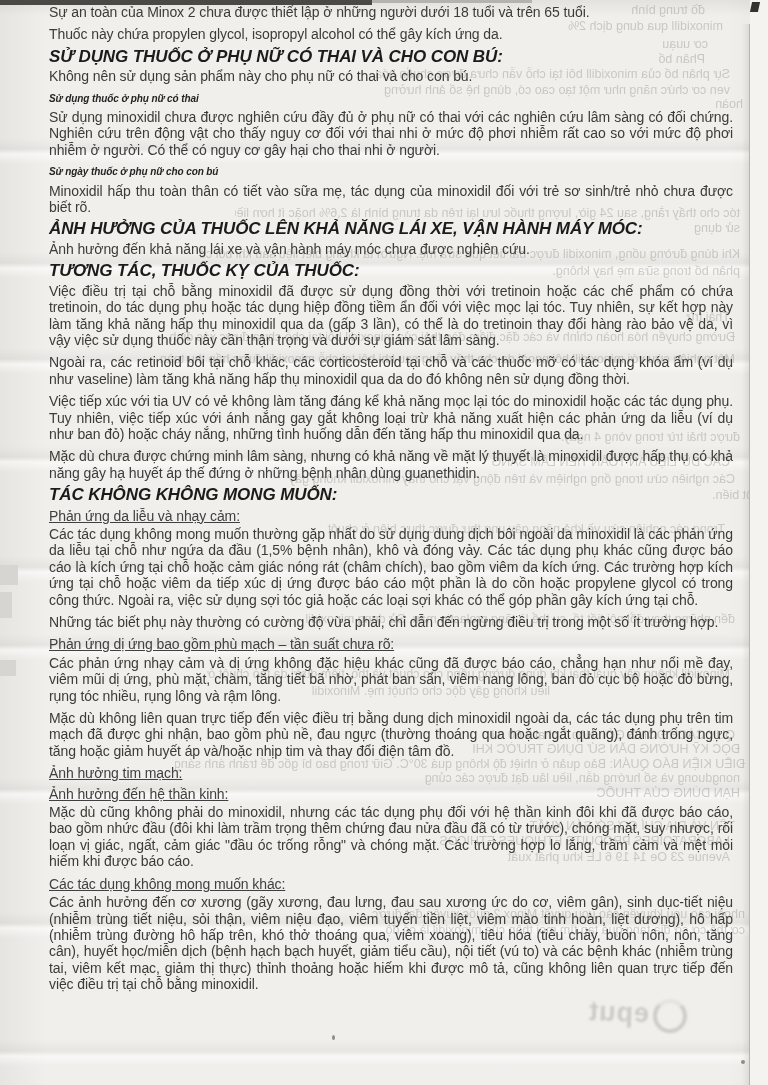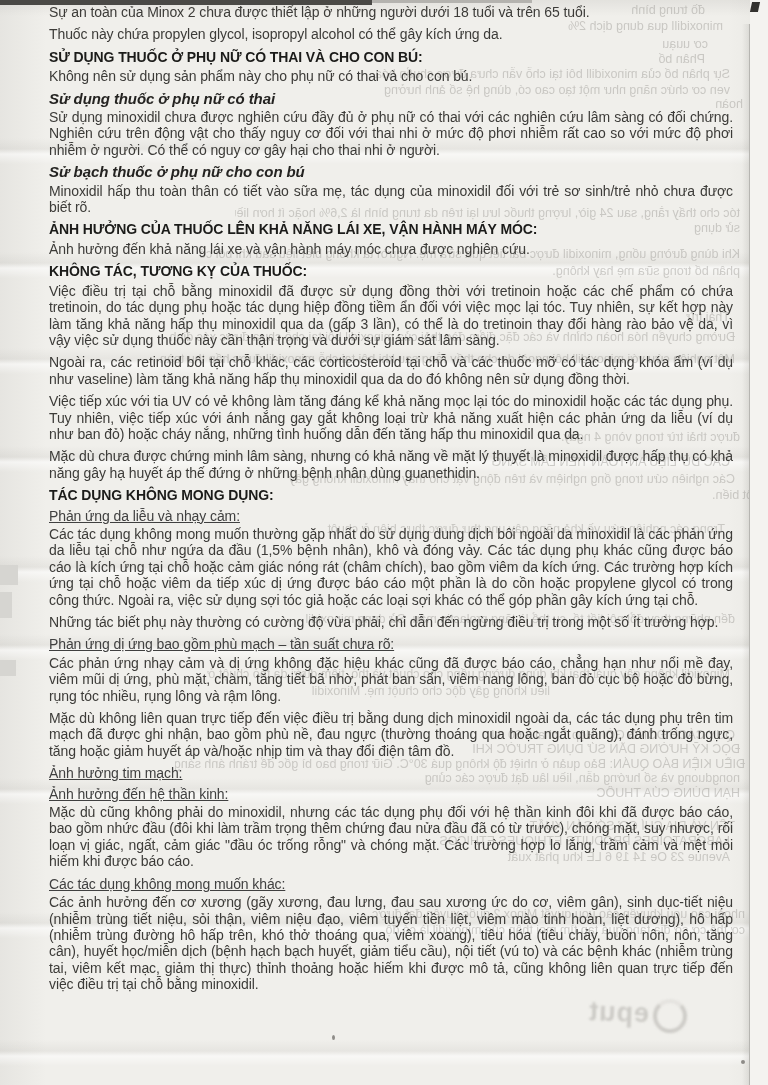--- a/index.html
+++ b/index.html
@@ -46,22 +46,22 @@
     border-top-color:rgba(150,148,142,0.12);
   }
   
   .doc{
     position:absolute;left:49px;top:4px;width:684px;z-index:2;
     color:#3c3b38;font-size:14px;line-height:16.4px;
     letter-spacing:-0.1px;text-align:justify;
   }
   .blk{margin:0;}
   .para{margin:0 0 6px;}
-  .heading{font-weight:bold;font-size:14px;color:#1b1b19;margin:2px 0 3px;text-align:left;}
-  .subhead-italic{font-weight:bold;font-style:italic;font-size:15px;color:#242321;margin:2px 0 2px;text-align:left;}
+  .heading{font-weight:bold;font-size:17px;color:#1b1b19;margin:2px 0 3px;text-align:left;font-style:italic;}
+  .subhead-italic{font-weight:bold;font-style:italic;font-size:10px;color:#242321;margin:2px 0 2px;text-align:left;}
   .subhead-underline{text-decoration:underline;color:#404040;margin:4px 0 2px;text-align:left;}
 </style>
 </head>
 <body>
 
 <div class="page">
 
   <div class="crease" style="top:138px"></div>
   <div class="crease" style="top:252px"></div>
   <div class="crease" style="top:348px"></div>
@@ -122,30 +122,30 @@
     <span class="swirl"></span><span>eput</span>
   </div>
 
   <div class="doc" id="doc-body">
       <div class="blk para">Sự an toàn của Minox 2 chưa được thiết lập ở những người dưới 18 tuổi và trên 65 tuổi.</div>
       <div class="blk para">Thuốc này chứa propylen glycol, isopropyl alcohol có thể gây kích ứng da.</div>
       <div class="blk heading">SỬ DỤNG THUỐC Ở PHỤ NỮ CÓ THAI VÀ CHO CON BÚ:</div>
       <div class="blk para">Không nên sử dụng sản phẩm này cho phụ nữ có thai và cho con bú.</div>
       <div class="blk subhead-italic">Sử dụng thuốc ở phụ nữ có thai</div>
       <div class="blk para">Sử dụng minoxidil chưa được nghiên cứu đầy đủ ở phụ nữ có thai với các nghiên cứu lâm sàng có đối chứng. Nghiên cứu trên động vật cho thấy nguy cơ đối với thai nhi ở mức độ phơi nhiễm rất cao so với mức độ phơi nhiễm ở người. Có thể có nguy cơ gây hại cho thai nhi ở người.</div>
-      <div class="blk subhead-italic">Sử bạch thuốc ở phụ nữ cho con bú</div>
+      <div class="blk subhead-italic">Sử ngày thuốc ở phụ nữ cho con bú</div>
       <div class="blk para">Minoxidil hấp thu toàn thân có tiết vào sữa mẹ, tác dụng của minoxidil đối với trẻ sơ sinh/trẻ nhỏ chưa được biết rõ.</div>
       <div class="blk heading">ẢNH HƯỞNG CỦA THUỐC LÊN KHẢ NĂNG LÁI XE, VẬN HÀNH MÁY MÓC:</div>
       <div class="blk para">Ảnh hưởng đến khả năng lái xe và vận hành máy móc chưa được nghiên cứu.</div>
-      <div class="blk heading">KHÔNG TÁC, TƯƠNG KỴ CỦA THUỐC:</div>
+      <div class="blk heading">TƯƠNG TÁC, THUỐC KỴ CỦA THUỐC:</div>
       <div class="blk para">Việc điều trị tại chỗ bằng minoxidil đã được sử dụng đồng thời với tretinoin hoặc các chế phẩm có chứa tretinoin, do tác dụng phụ hoặc tác dụng hiệp đồng tiềm ẩn đối với việc mọc lại tóc. Tuy nhiên, sự kết hợp này làm tăng khả năng hấp thụ minoxidil qua da (gấp 3 lần), có thể là do tretinoin thay đổi hàng rào bảo vệ da, vì vậy việc sử dụng thuốc này cần thận trọng và dưới sự giám sát lâm sàng.</div>
       <div class="blk para">Ngoài ra, các retinoid bôi tại chỗ khác, các corticosteroid tại chỗ và các thuốc mỡ có tác dụng khóa ẩm (ví dụ như vaseline) làm tăng khả năng hấp thụ minoxidil qua da do đó không nên sử dụng đồng thời.</div>
       <div class="blk para">Việc tiếp xúc với tia UV có vẻ không làm tăng đáng kể khả năng mọc lại tóc do minoxidil hoặc các tác dụng phụ. Tuy nhiên, việc tiếp xúc với ánh nắng gay gắt không loại trừ khả năng xuất hiện các phản ứng da liễu (ví dụ như ban đỏ) hoặc cháy nắng, những tình huống dẫn đến tăng hấp thu minoxidil qua da.</div>
       <div class="blk para">Mặc dù chưa được chứng minh lâm sàng, nhưng có khả năng về mặt lý thuyết là minoxidil được hấp thụ có khả năng gây hạ huyết áp thế đứng ở những bệnh nhân dùng guanethidin.</div>
-      <div class="blk heading">TÁC DỤNG KHÔNG MONG DỤNG:</div>
+      <div class="blk heading">TÁC KHÔNG KHÔNG MONG MUỐN:</div>
       <div class="blk subhead-underline">Phản ứng da liễu và nhạy cảm:</div>
       <div class="blk para">Các tác dụng không mong muốn thường gặp nhất do sử dụng dung dịch bôi ngoài da minoxidil là các phản ứng da liễu tại chỗ như ngứa da đầu (1,5% bệnh nhân), khô và đóng vảy. Các tác dụng phụ khác cũng được báo cáo là kích ứng tại chỗ hoặc cảm giác nóng rát (châm chích), bao gồm viêm da kích ứng. Các trường hợp kích ứng tại chỗ hoặc viêm da tiếp xúc dị ứng được báo cáo một phần là do cồn hoặc propylene glycol có trong công thức. Ngoài ra, việc sử dụng sợi tóc giả hoặc các loại sợi khác có thể góp phần gây kích ứng tại chỗ.</div>
       <div class="blk para">Những tác biết phụ này thường có cường độ vừa phải, chỉ dẫn đến ngừng điều trị trong một số ít trường hợp.</div>
       <div class="blk subhead-underline">Phản ứng dị ứng bao gồm phù mạch – tần suất chưa rõ:</div>
       <div class="blk para">Các phản ứng nhạy cảm và dị ứng không đặc hiệu khác cũng đã được báo cáo, chẳng hạn như nổi mề đay, viêm mũi dị ứng, phù mặt, chàm, tăng tiết bã nhờ, phát ban sẩn, viêm nang lông, ban đỏ cục bộ hoặc đỏ bừng, rụng tóc nhiều, rụng lông và rậm lông.</div>
       <div class="blk para">Mặc dù không liên quan trực tiếp đến việc điều trị bằng dung dịch minoxidil ngoài da, các tác dụng phụ trên tim mạch đã được ghi nhận, bao gồm phù nề, đau ngực (thường thoáng qua hoặc ngắt quãng), đánh trống ngực, tăng hoặc giảm huyết áp và/hoặc nhịp tim và thay đổi điện tâm đồ.</div>
       <div class="blk subhead-underline">Ảnh hưởng tim mạch:</div>
       <div class="blk subhead-underline">Ảnh hưởng đến hệ thần kinh:</div>
       <div class="blk para">Mặc dù cũng không phải do minoxidil, nhưng các tác dụng phụ đối với hệ thần kinh đôi khi đã được báo cáo, bao gồm nhức đầu (đôi khi làm trầm trọng thêm chứng đau nửa đầu đã có từ trước), chóng mặt, suy nhược, rối loạn vị giác, ngất, cảm giác "đầu óc trống rỗng" và chóng mặt. Các trường hợp lo lắng, trầm cảm và mệt mỏi hiếm khi được báo cáo.</div>
       <div class="blk subhead-underline">Các tác dụng không mong muốn khác:</div>

